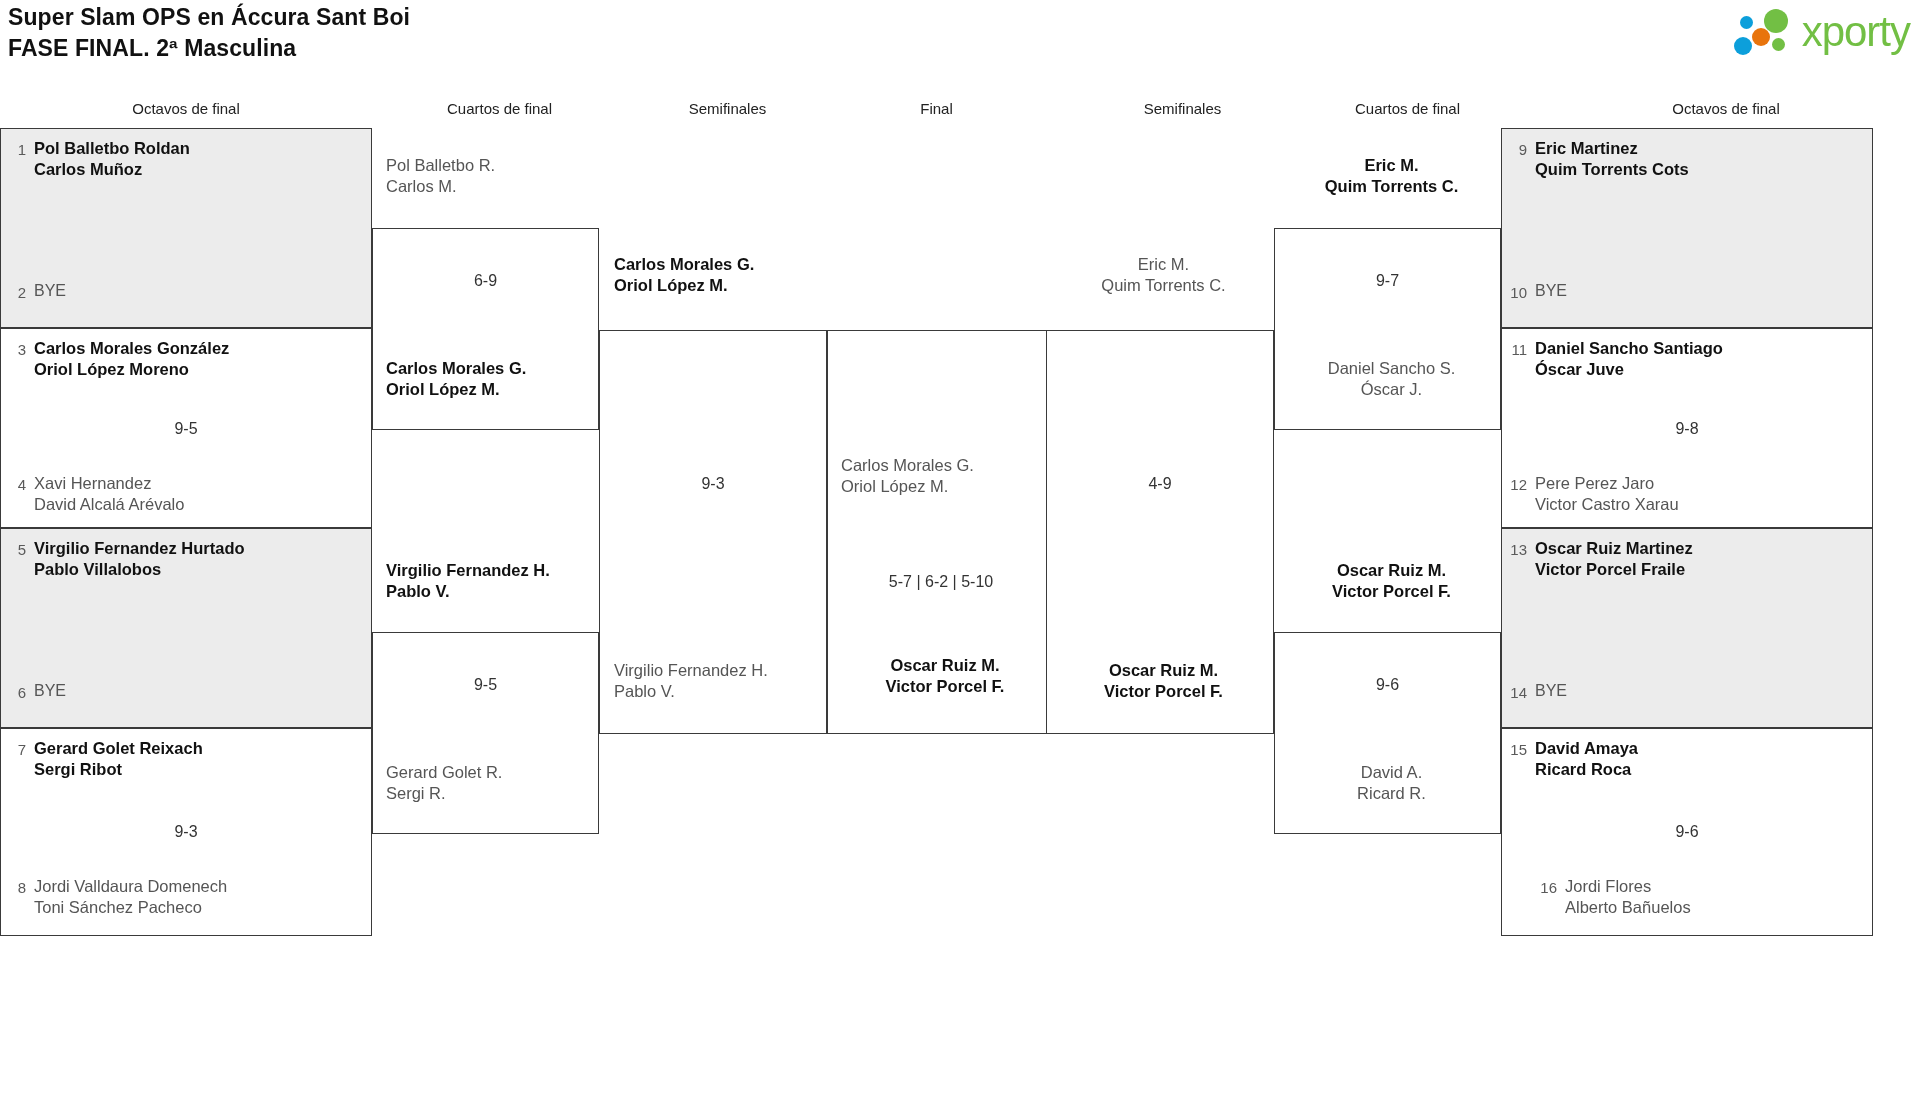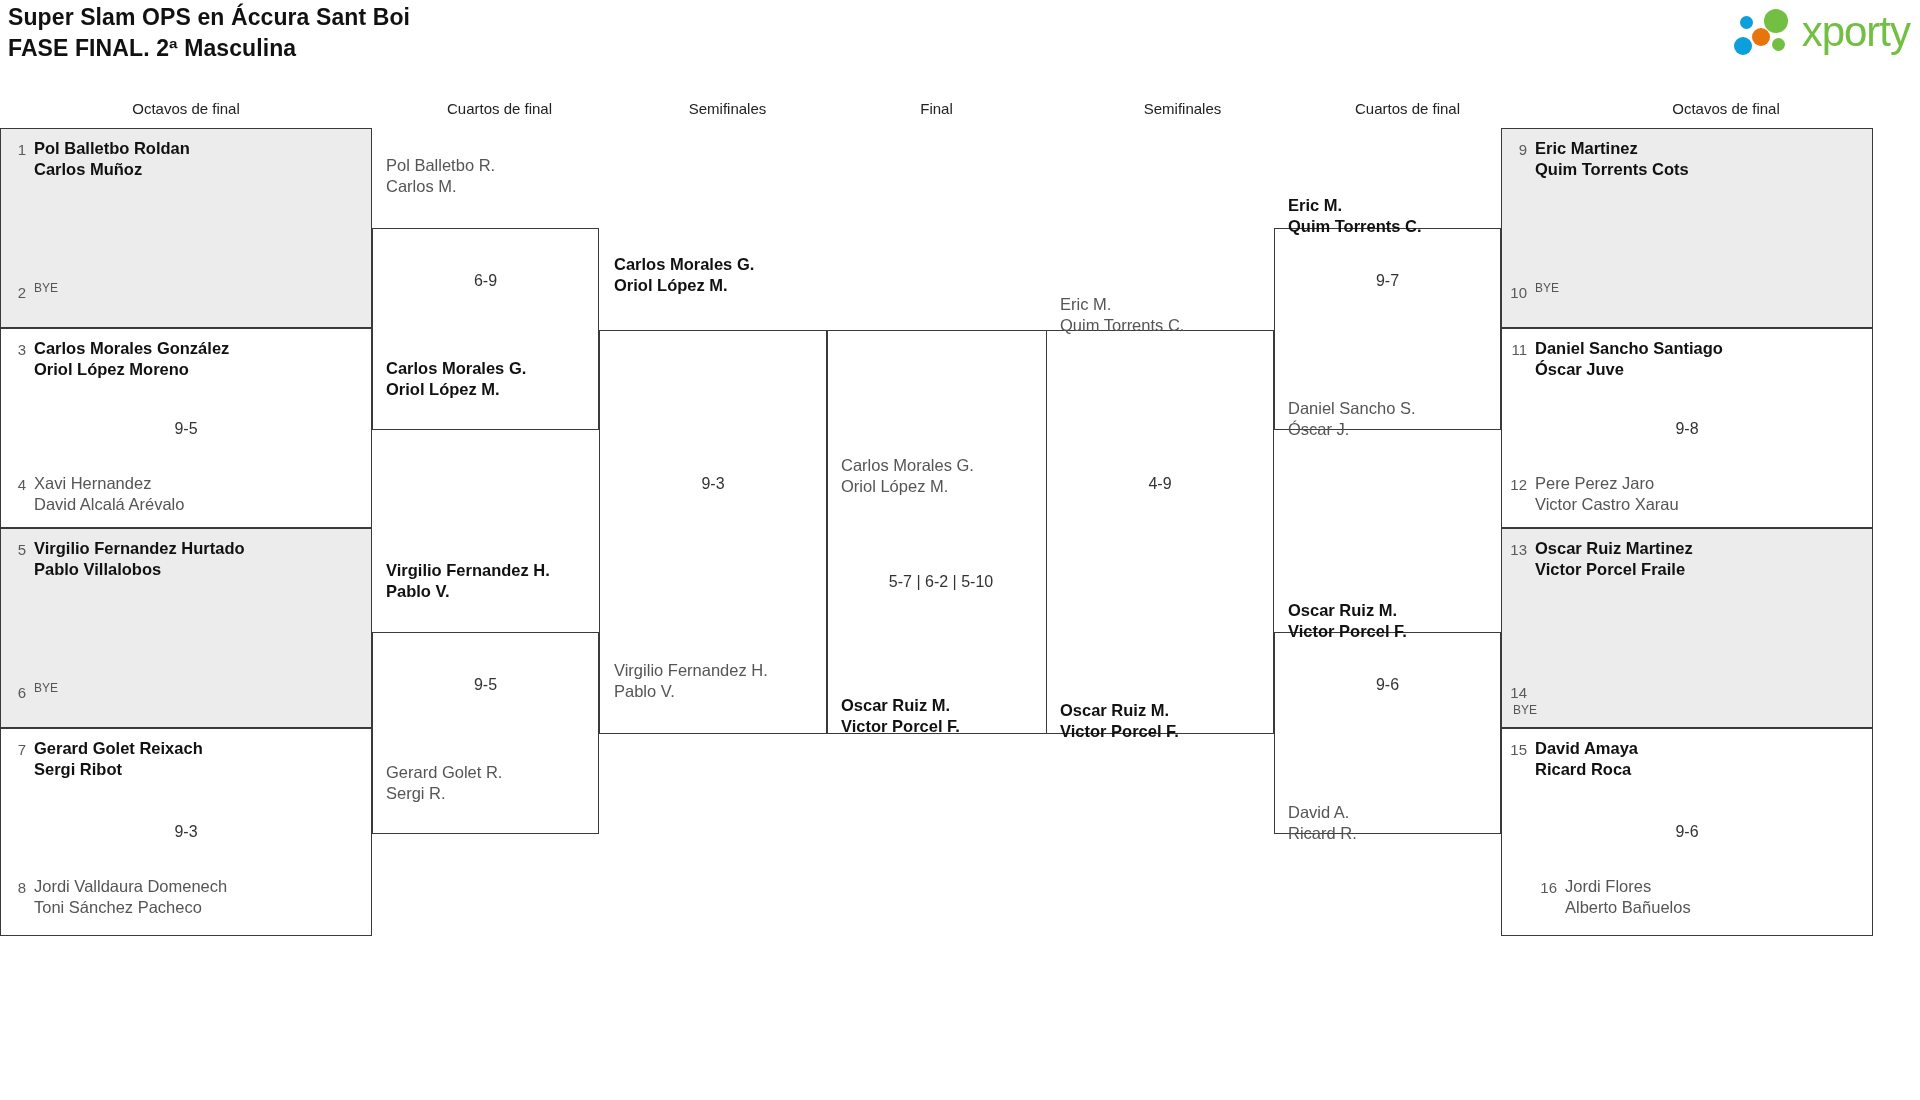--- a/index.html
+++ b/index.html
@@ -30,26 +30,26 @@
   .box.plain{background:#ffffff;}
 
   
   .slot{position:absolute;display:flex;align-items:flex-start;}
   .seed{font-size:15px;color:#5a5a5a;width:22px;text-align:right;flex:0 0 auto;
         padding-top:3px;line-height:1.25;}
   .names{margin-left:8px;line-height:1.27;}
   .nm{font-size:16.5px;white-space:nowrap;}
   .win .nm{font-weight:bold;color:#111;}
   .lose .nm{font-weight:normal;color:#555;}
-  .bye{font-size:12px;color:#555;}
+  .bye{font-size:16px;color:#555;}
 
   
   .adv{position:absolute;line-height:1.27;}
   .adv .nm{font-size:16.5px;white-space:nowrap;}
-  .adv.right{text-align:left;margin-top:40px;}
+  .adv.right{text-align:center;}
 
   
   .score{position:absolute;font-size:16px;color:#333;text-align:center;white-space:nowrap;}
 </style>
 </head>
 <body>
 
 <div class="page">
 
   <div class="title-block">
@@ -284,21 +284,21 @@
       <div class="nm">Victor Castro Xarau</div>
     </span>
   </div>
   <div class="slot" style="left:1505px;top:538px;">
     <span class="seed">13</span>
     <span class="names win">
       <div class="nm">Oscar Ruiz Martinez</div>
       <div class="nm">Victor Porcel Fraile</div>
     </span>
   </div>
-  <div class="slot" style="left:1505px;top:681px;flex-direction:column;">
+  <div class="slot" style="left:1505px;top:681px;">
     <span class="seed">14</span>
     <span class="names">
       <div class="bye">BYE</div>
     </span>
   </div>
   <div class="slot" style="left:1505px;top:738px;justify-content:center;">
     <span class="seed">15</span>
     <span class="names win">
       <div class="nm">David Amaya</div>
       <div class="nm">Ricard Roca</div>

